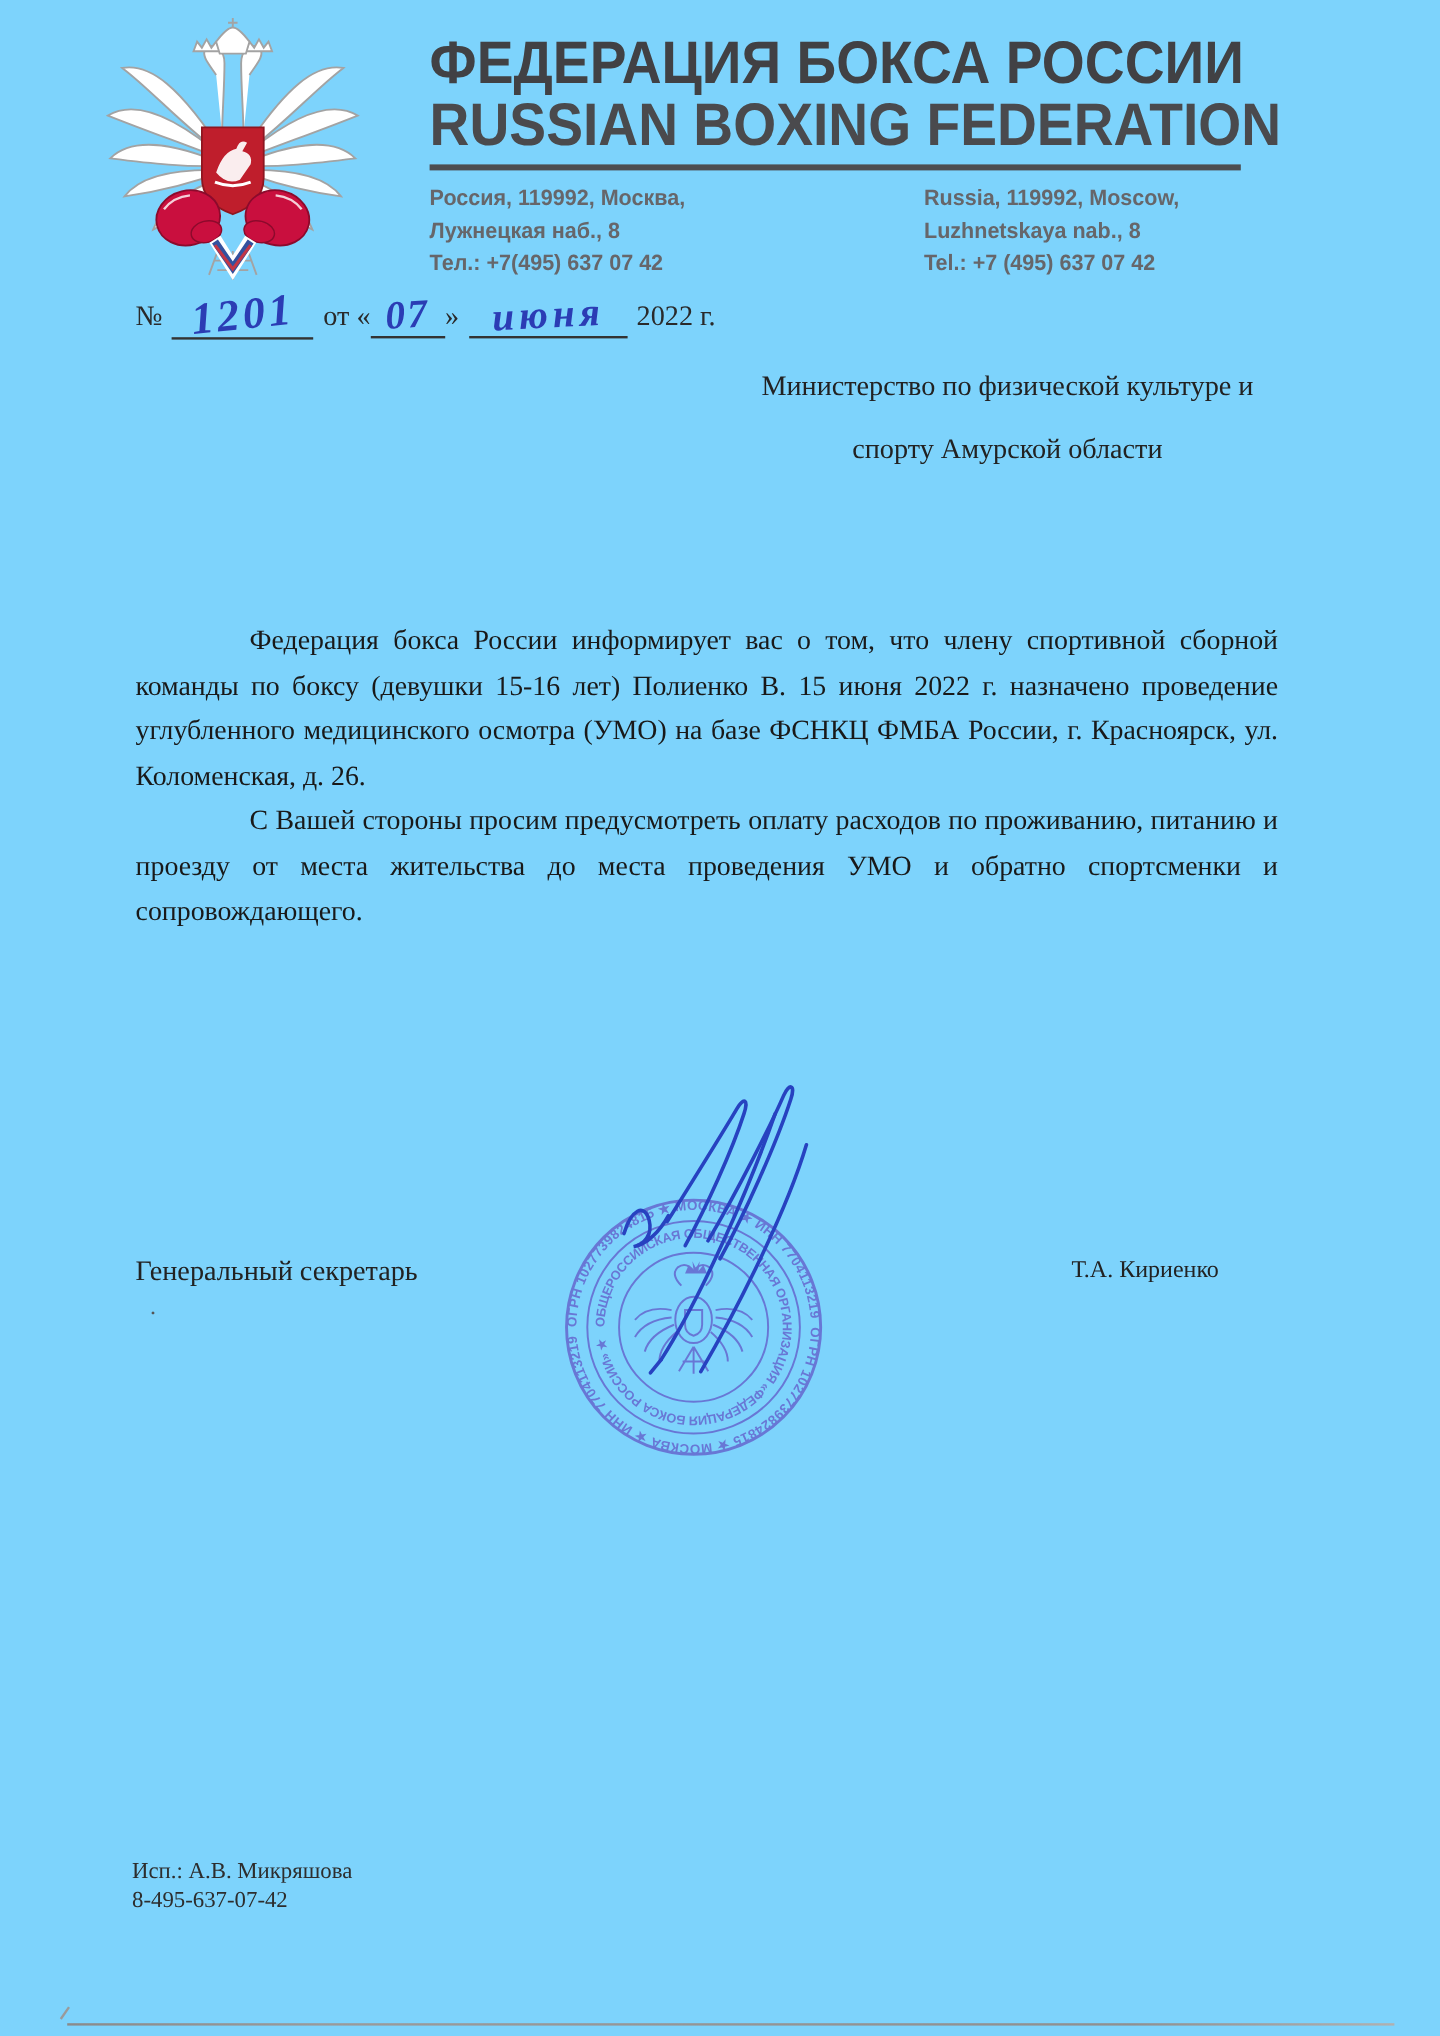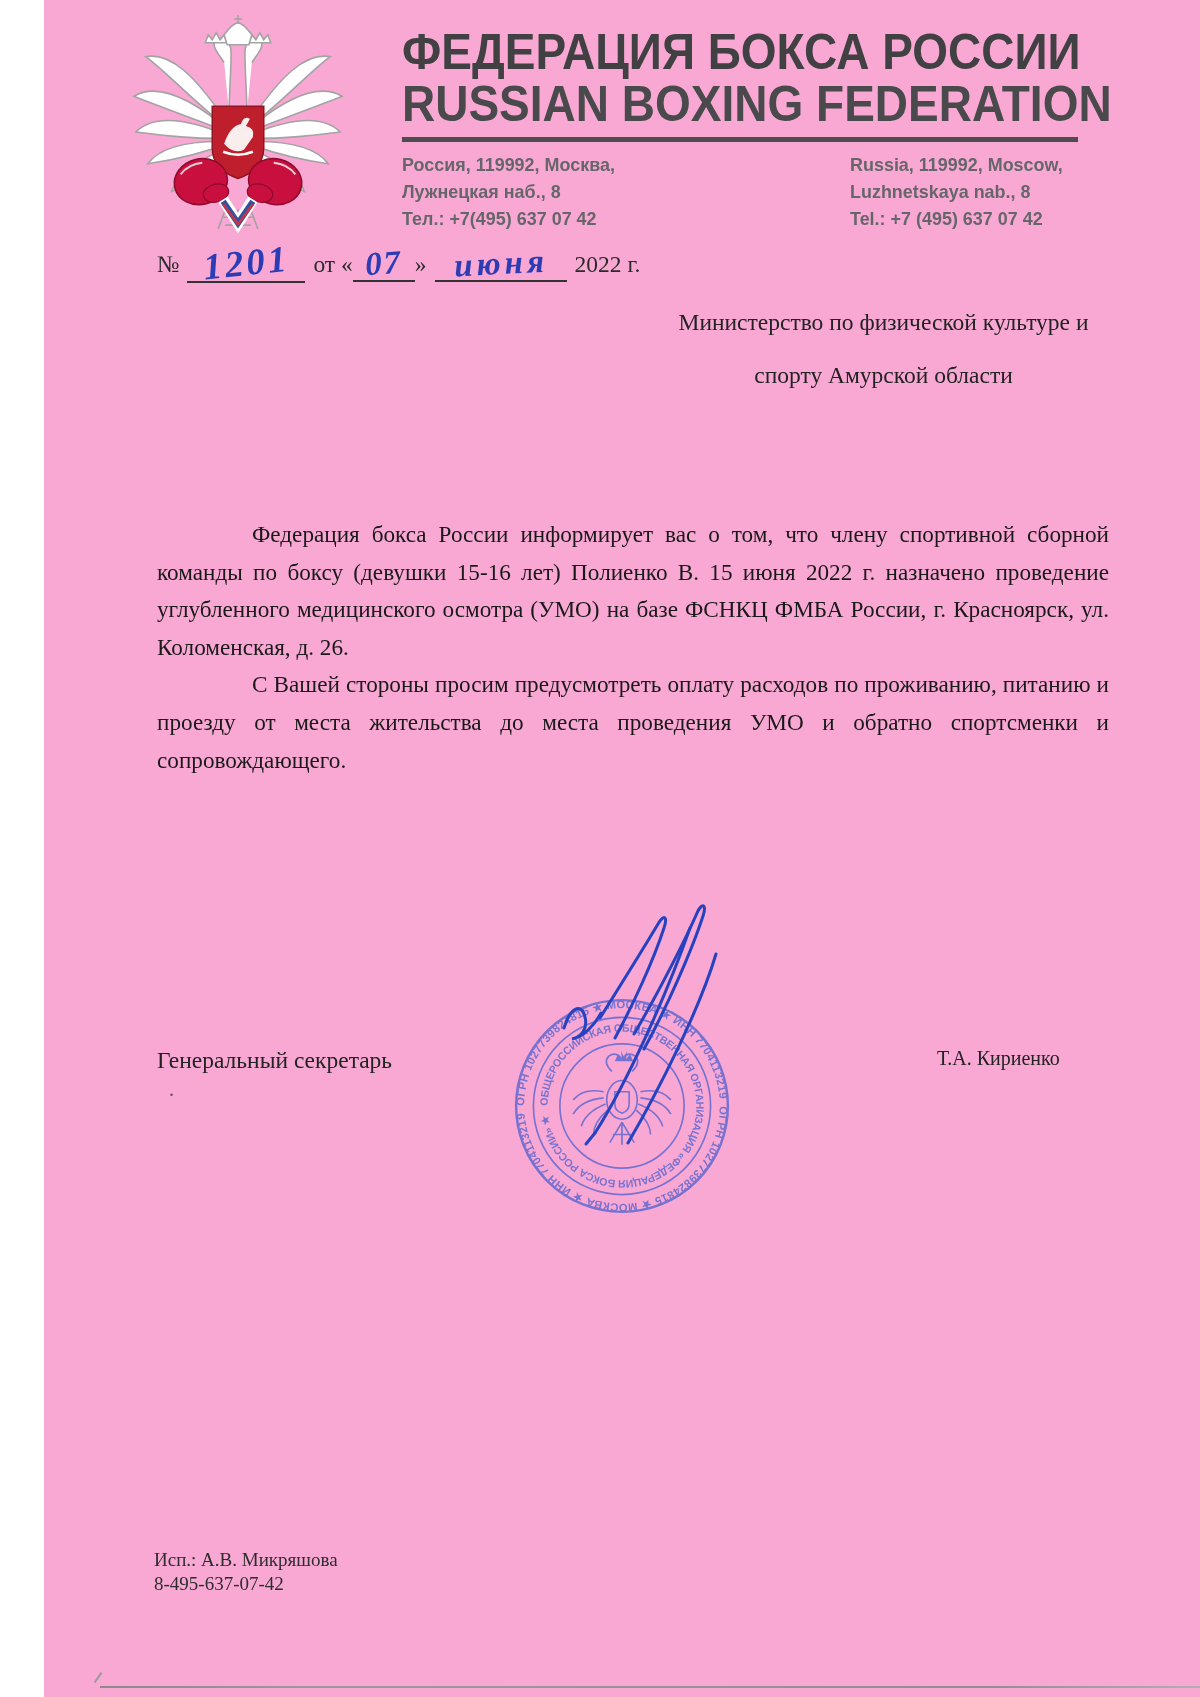--- a/index.html
+++ b/index.html
@@ -1,29 +1,29 @@
 <!DOCTYPE html>
 <html><head>
 <meta charset="utf-8">
 <style>
   html,body{margin:0;padding:0;}
   body{width:1200px;height:1697px;background:#ffffff;position:relative;overflow:hidden;
        font-family:"Liberation Serif",serif;color:#1c1c1c;}
-  .page{position:absolute;inset:0;background:#f9a8d4;margin-left:44px;}
+  .page{position:absolute;inset:0;background:#7dd3fc;}
 
   
   .logo{position:absolute;left:80px;top:12px;width:228px;height:228px;}
   .head-text{position:absolute;left:358px;top:26px;width:710px;}
   .title{font-family:"Liberation Sans",sans-serif;font-weight:700;color:#414144;
          font-size:50px;line-height:52px;white-space:nowrap;transform:scaleX(.92);
          transform-origin:left center;letter-spacing:0px;}
   .title.en{color:#4a4a4d;}
   .head-rule{margin-top:7px;width:676px;height:5px;background:#4d4d50;}
   .addr-row{display:flex;margin-top:9px;font-family:"Liberation Sans",sans-serif;
-            font-weight:700;font-size:18.5px;line-height:27px;color:#66666a;gap:36px;}
+            font-weight:700;font-size:18.5px;line-height:27px;color:#66666a;}
   .addr-col{transform:scaleX(.97);transform-origin:left top;}
   .addr-col.ru{width:412px;}
 
   
   .ref-line{position:absolute;left:113px;top:238px;display:flex;align-items:baseline;
             font-size:23.5px;color:#2a2a2a;}
   .blank{display:inline-block;border-bottom:2.5px solid #333;text-align:center;position:relative;}
   .hand{font-family:"Liberation Serif",serif;font-style:italic;font-weight:600;
         color:#2b3cb4;display:inline-block;}
   .hand.num{font-size:37px;transform:rotate(-6deg) translateY(3px);letter-spacing:3px;}

